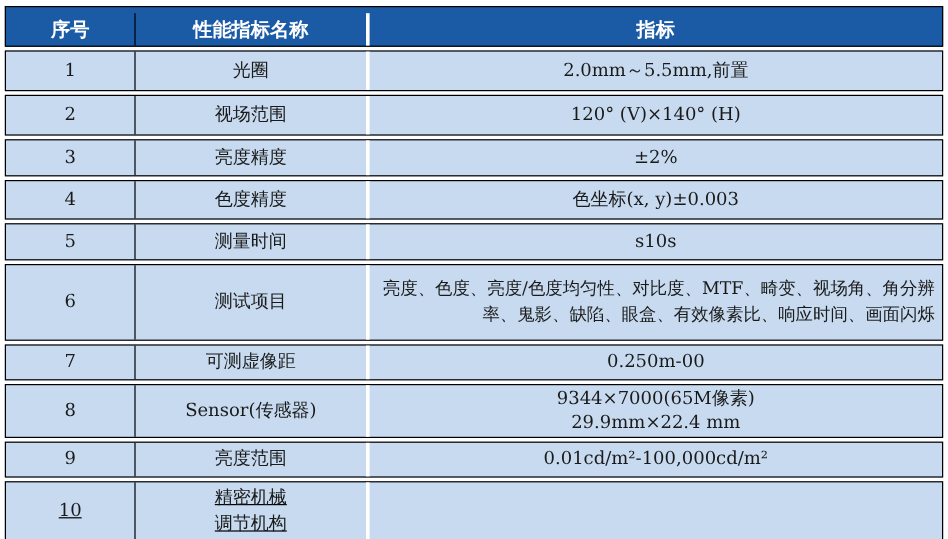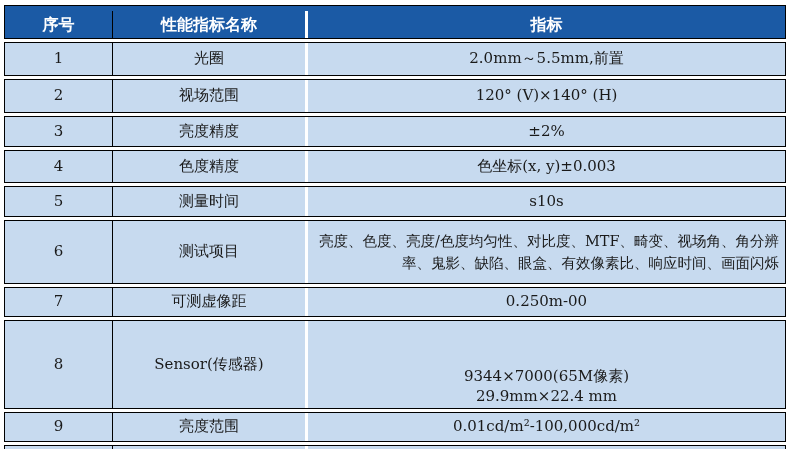--- a/index.html
+++ b/index.html
@@ -47,29 +47,29 @@
   .h-header { min-height: 34px; align-items: flex-end; }
   .h-1  { min-height: 34px; }
   .h-2  { min-height: 34px; }
   .h-3  { min-height: 31px; }
   .h-4  { min-height: 33px; }
   .h-5  { min-height: 31px; }
   .h-6  { min-height: 64px; }
   .h-7  { min-height: 30px; }
   .h-8  { min-height: 39px; }
   .h-9  { min-height: 30px; }
-  .h-10 { min-height: 47px; }
+  .h-10 { min-height: 47px; text-decoration: underline; }
   .h-6 .c-value {
     justify-content: flex-start;
     text-align: right;
     padding: 2px 6px 2px 5px;
     font-size: 14.5px;
     line-height: 1.55;
   }
-  .h-8 .c-value { line-height: 1.3; margin-top: 44px; }
+  .h-8 .c-value { line-height: 1.3; }
 </style>
 </head>
 <body>
 
 <div class="spec-table">
 
   <div class="t-row header h-header">
     <div class="cell c-no">序号</div>
     <div class="cell c-name">性能指标名称</div>
     <div class="cell c-value">指标</div>

